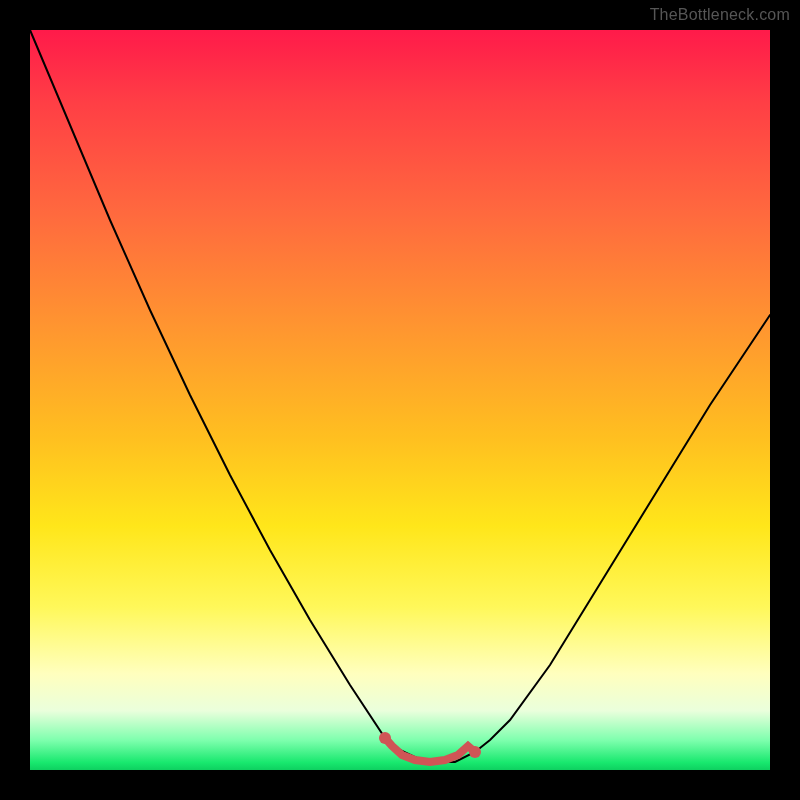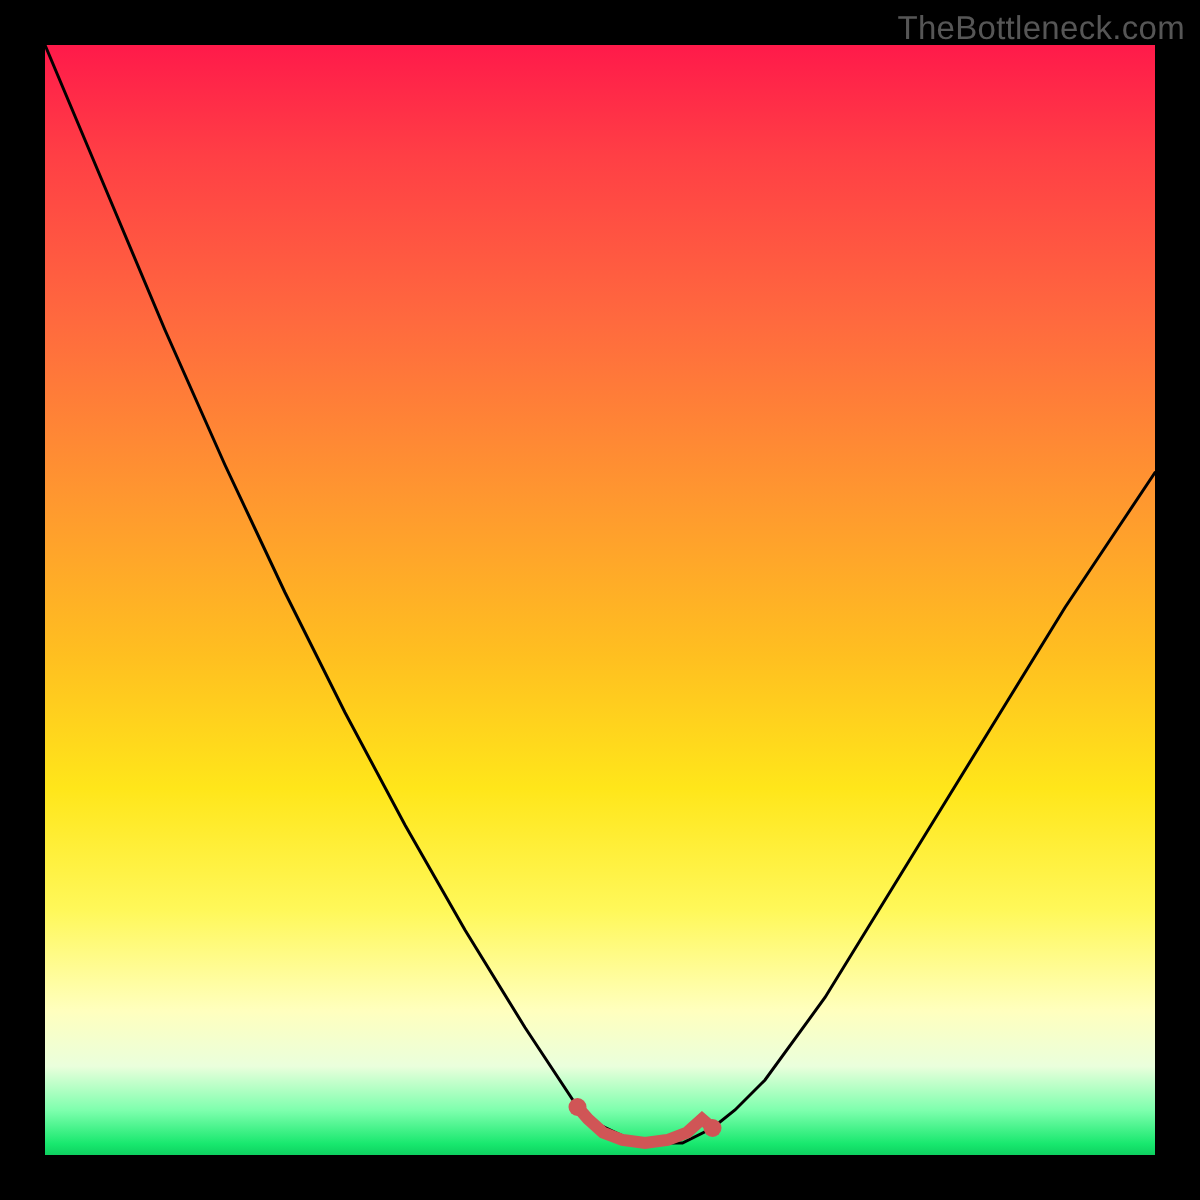--- a/index.html
+++ b/index.html
@@ -40,21 +40,21 @@
       #7dffad 96%,
       #18e86e 99%,
       #0ed060 100%
     );
   }
   .watermark {
     position: absolute;
     top: 6px;
     right: 10px;
     color: #565656;
-    font-size: 22px;
+    font-size: 16px;
     letter-spacing: 0.2px;
     user-select: none;
   }
   svg.curve {
     position: absolute;
     left: 30px;
     top: 30px;
     width: 740px;
     height: 740px;
     overflow: visible;

